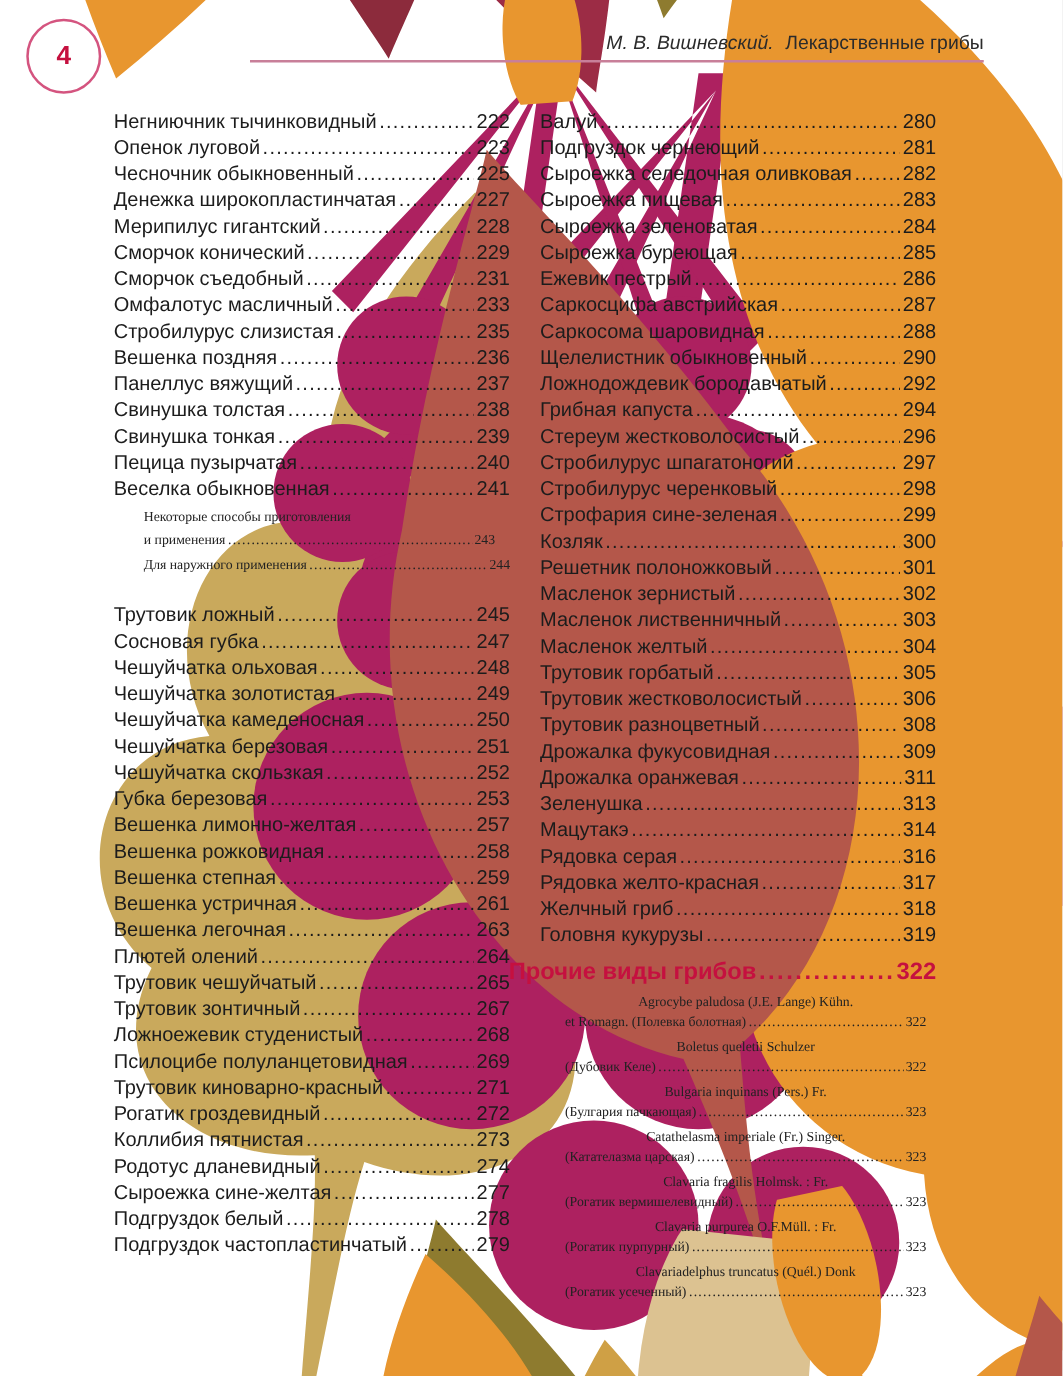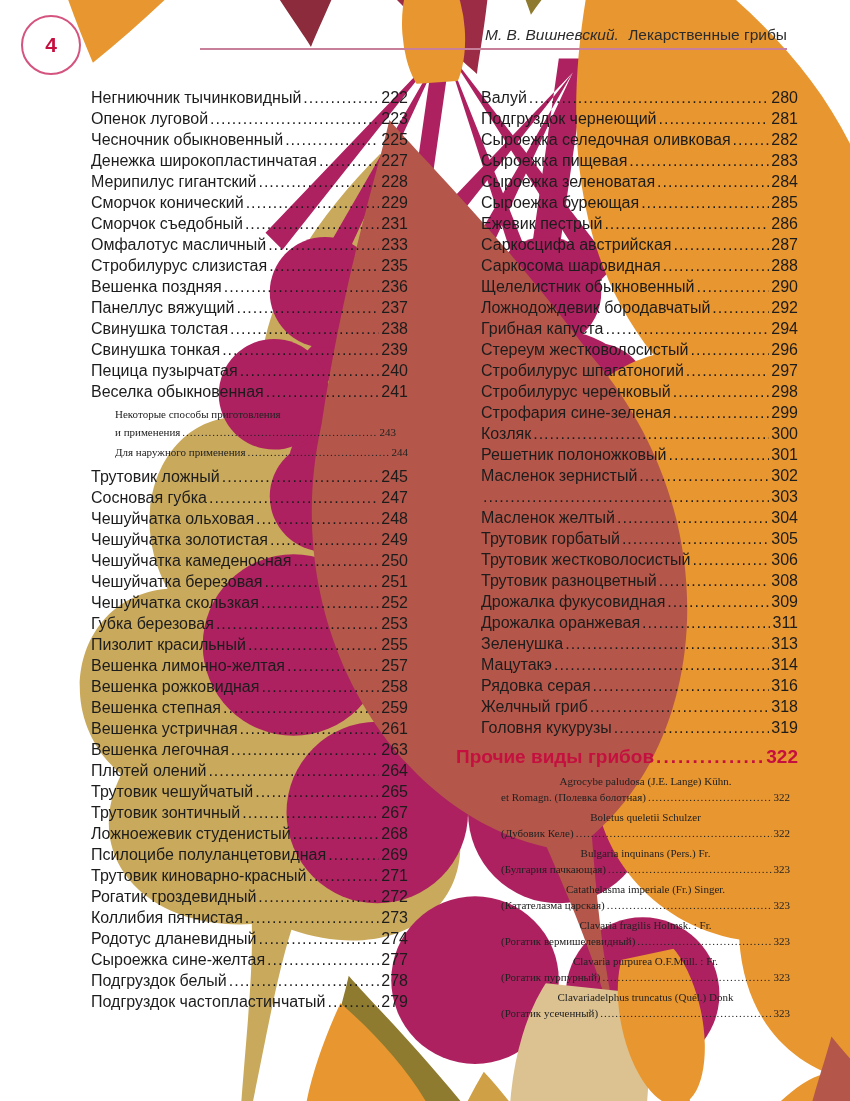--- a/index.html
+++ b/index.html
@@ -29,42 +29,42 @@
   }
   .running-head .author { font-style:italic; font-weight:400;text-align:center; }
   .running-head .book { font-weight:normal; margin-left:5px; }
   .header-rule {
     position:absolute; left:200px; top:48px; width:587px; height:2px; z-index:2;
     background:var(--rule);
   }
   
   .col { position:absolute; top:87px; z-index:1; }
   .col-left  { left:91px;  width:317px; }
-  .col-right { left:456px; width:342px; }
+  .col-right { left:407px; width:342px; }
   .row { display:flex; align-items:baseline; }
   .row .t { white-space:nowrap; }
   .row .dots { flex:1; min-width:6px; overflow:hidden; white-space:nowrap; margin:0 2px; }
   .row .dots::after {
     content:"........................................................................................................................";
     letter-spacing:1px;
   }
   .row.main { font-size:16px; line-height:21px; }
   .col-right .row.main { padding-left:25px; }
   .row.section {
     font-size:19px; line-height:26px; font-weight:bold; color:var(--accent);
     margin-top:6px; margin-bottom:3px;
   }
   .row.section .dots::after { letter-spacing:2px; }
   
   .sub-block, .row.sub {
     font-family:"Liberation Serif", serif; font-size:11px; color:#222;
   }
   .col-left .sub-block, .col-left .row.sub { padding-left:24px; margin-right:12px; }
   .col-left .sub-block { margin-top:4px; line-height:17.5px; }
-  .col-left .row.sub { margin:3px 0 4px; line-height:17.5px; }
+  .col-left .row.sub { margin:3px 0 20px; line-height:17.5px; }
   .col-right .sub-block { padding-left:45px; margin-right:8px; line-height:16px; margin-bottom:4px;text-align:center; }
   .sub-line1 { white-space:nowrap; }
 </style>
 </head>
 <body>
 
 <div class="page">
 
   <svg class="decor" width="850" height="1101" viewBox="0 0 850 1101" aria-hidden="true">
     <defs>
@@ -286,25 +286,20 @@
         <span class="t">Чешуйчатка скользкая</span>
         <span class="dots"></span>
         <span class="pg">252</span>
       </div>
       <div class="row main">
         <span class="t">Губка березовая</span>
         <span class="dots"></span>
         <span class="pg">253</span>
       </div>
       <div class="row main">
-        <span class="t">Пизолит красильный</span>
-        <span class="dots"></span>
-        <span class="pg">255</span>
-      </div>
-      <div class="row main">
         <span class="t">Вешенка лимонно-желтая</span>
         <span class="dots"></span>
         <span class="pg">257</span>
       </div>
       <div class="row main">
         <span class="t">Вешенка рожковидная</span>
         <span class="dots"></span>
         <span class="pg">258</span>
       </div>
       <div class="row main">
@@ -473,20 +468,21 @@
         <span class="t">Решетник полоножковый</span>
         <span class="dots"></span>
         <span class="pg">301</span>
       </div>
       <div class="row main">
         <span class="t">Масленок зернистый</span>
         <span class="dots"></span>
         <span class="pg">302</span>
       </div>
       <div class="row main">
+        <span class="t">Масленок лиственничный</span>
         <span class="dots"></span>
         <span class="pg">303</span>
       </div>
       <div class="row main">
         <span class="t">Масленок желтый</span>
         <span class="dots"></span>
         <span class="pg">304</span>
       </div>
       <div class="row main">
         <span class="t">Трутовик горбатый</span>
@@ -520,20 +516,25 @@
       </div>
       <div class="row main">
         <span class="t">Мацутакэ</span>
         <span class="dots"></span>
         <span class="pg">314</span>
       </div>
       <div class="row main">
         <span class="t">Рядовка серая</span>
         <span class="dots"></span>
         <span class="pg">316</span>
+      </div>
+      <div class="row main">
+        <span class="t">Рядовка желто-красная</span>
+        <span class="dots"></span>
+        <span class="pg">317</span>
       </div>
       <div class="row main">
         <span class="t">Желчный гриб</span>
         <span class="dots"></span>
         <span class="pg">318</span>
       </div>
       <div class="row main">
         <span class="t">Головня кукурузы</span>
         <span class="dots"></span>
         <span class="pg">319</span>

